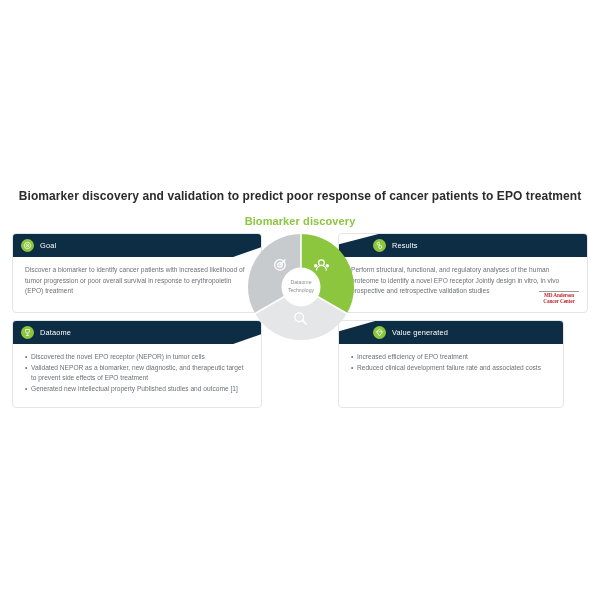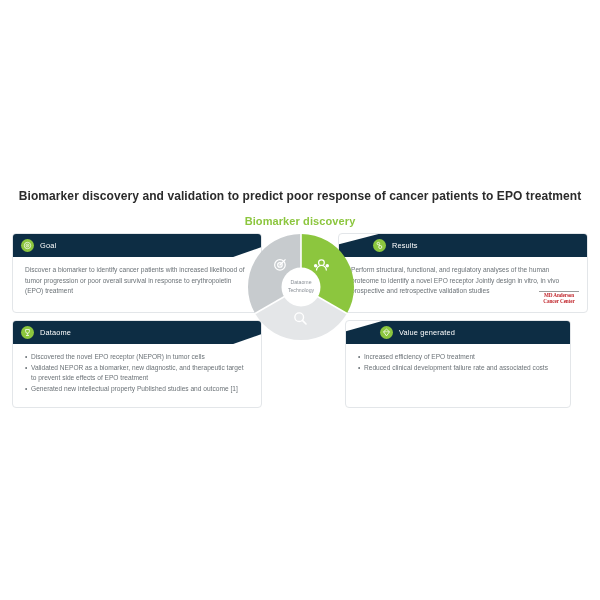--- a/index.html
+++ b/index.html
@@ -48,21 +48,21 @@
     position: absolute;
     background: #ffffff;
     border: 1px solid #e3e6e9;
     border-radius: 4px;
     box-sizing: border-box;
     overflow: hidden;
   }
   .card.tl { left: 12px;  top: 233px; width: 250px; height: 80px; }
   .card.tr { left: 338px; top: 233px; width: 250px; height: 80px; }
   .card.bl { left: 12px;  top: 320px; width: 250px; height: 88px; }
-  .card.br { left: 345px; top: 320px; width: 226px; height: 88px; }
+  .card.br { left: 338px; top: 320px; width: 226px; height: 88px; }
 
   .card-header {
     position: absolute;
     left: 0; top: 0;
     width: 100%;
     height: 23px;
     background: #0d2d44;
     display: flex;
     align-items: center;
   }

